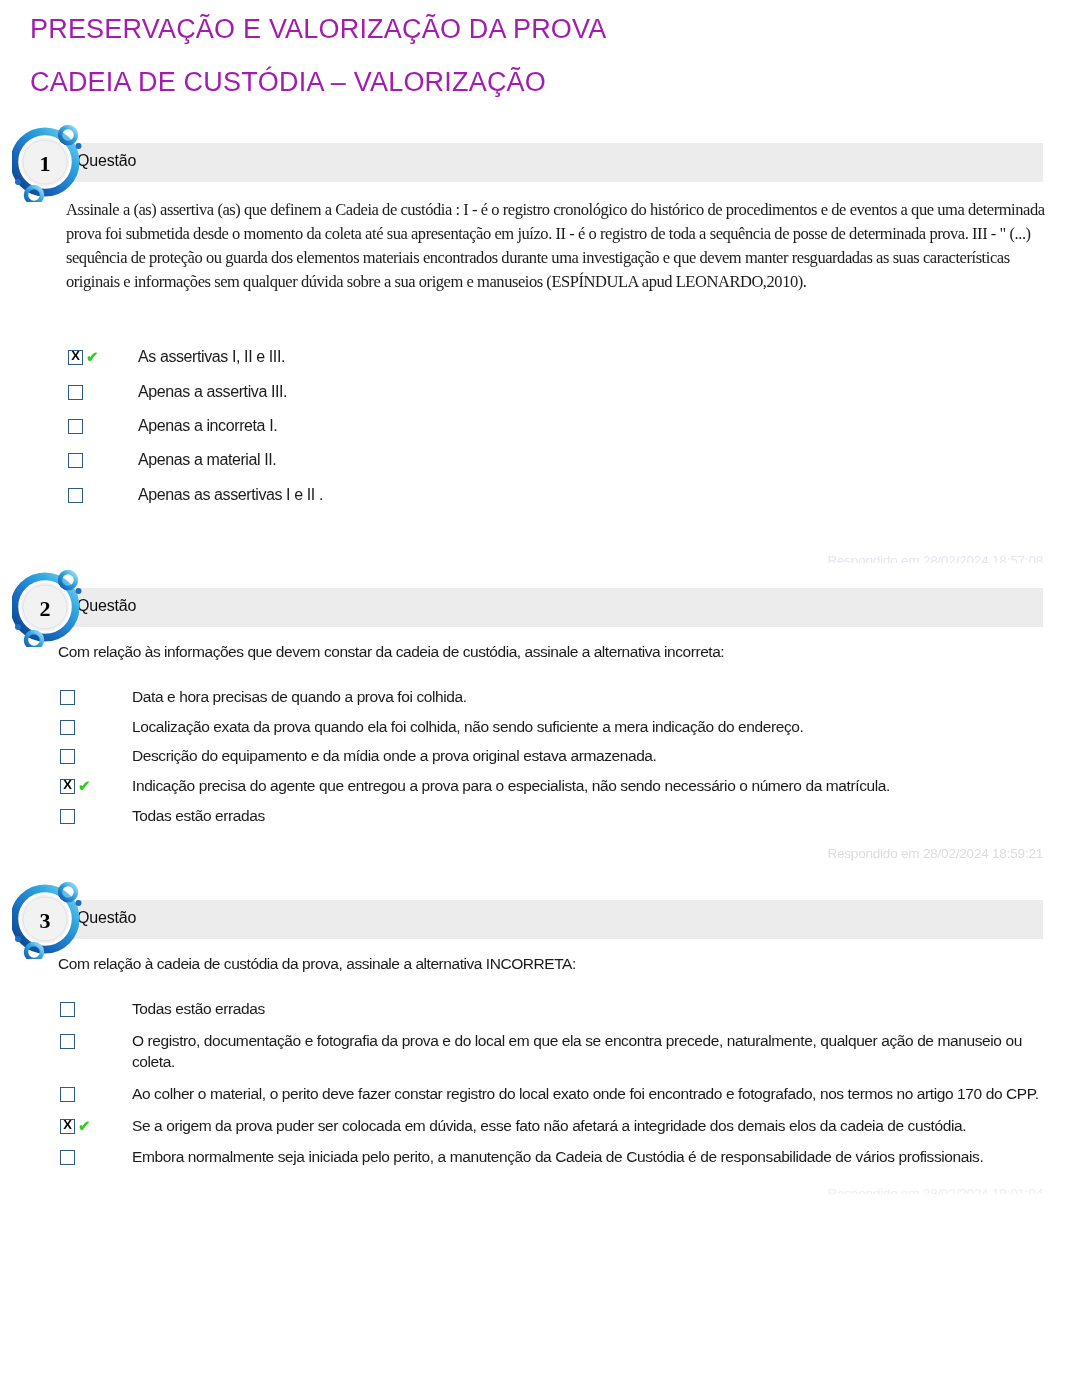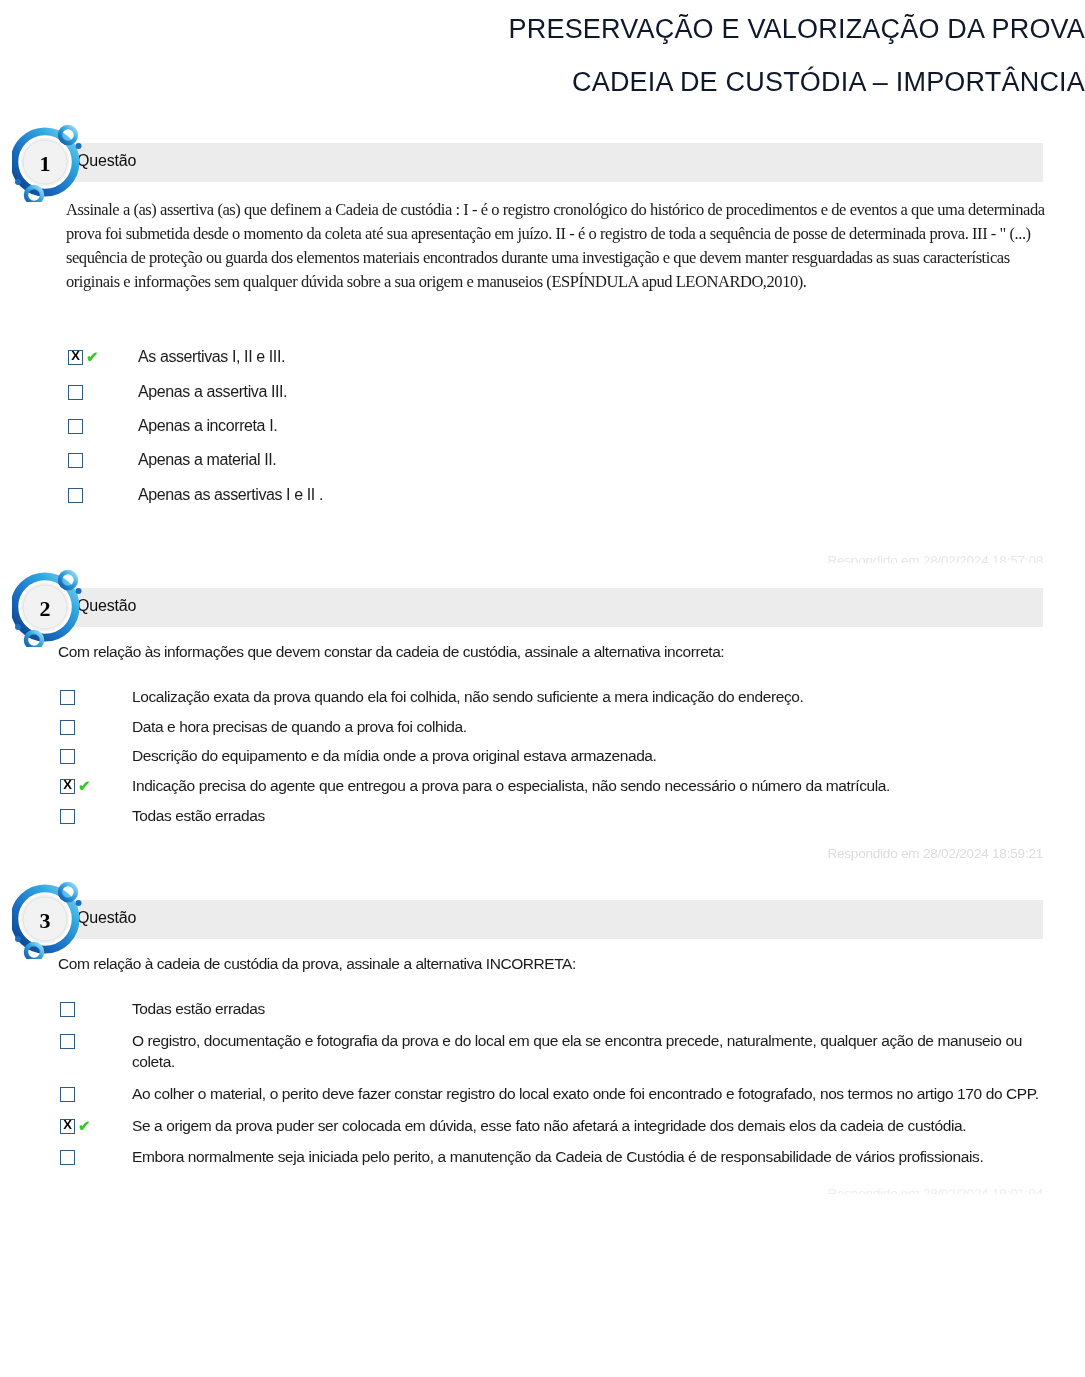--- a/index.html
+++ b/index.html
@@ -12,22 +12,22 @@
     width: 1085px;
     height: 1377px;
     position: relative;
     overflow: hidden;
     font-family: "Liberation Sans", "DejaVu Sans", sans-serif;
     color: #1a1a1a;
   }
 
   
   .doc-title {
-    text-align: right;
-    color: #0f172a;
+    text-align: left;
+    color: #a21caf;
     font-weight: 400;
     letter-spacing: 0.2px;
   }
   .doc-title.line1 {
     font-size: 27px;
     margin: 14px 0 0 0;
     padding-left: 30px;
   }
   .doc-title.line2 {
     font-size: 27px;
@@ -197,21 +197,21 @@
     height: 8px;
     overflow: hidden;
     color: #ededf2;
   }
 </style>
 </head>
 <body>
 
 <div>
   <div class="doc-title line1">PRESERVAÇÃO E VALORIZAÇÃO DA PROVA</div>
-  <div class="doc-title line2">CADEIA DE CUSTÓDIA – IMPORTÂNCIA</div>
+  <div class="doc-title line2">CADEIA DE CUSTÓDIA – VALORIZAÇÃO</div>
 </div>
 
 <div id="questions-root">
   <section class="question" id="q1">
     <div class="q-header">
       <div class="q-bar"></div>
       <div class="q-bar-label">Questão</div>
       <div class="q-badge">
         <svg width="74" height="78" viewBox="0 0 74 78" xmlns="http://www.w3.org/2000/svg">
           <defs>
@@ -301,27 +301,27 @@
           <circle cx="6" cy="58" r="3" fill="#1b6fc4"></circle>
         </svg>
         <div class="num">2</div>
       </div>
     </div>
     <p class="q-statement">Com relação às informações que devem constar da cadeia de custódia, assinale a alternativa incorreta:</p>
     <ul class="options">
   <li class="option">
     <span class="checkbox" aria-checked="false"></span>
     <span class="tick empty"></span>
+    <span class="option-text">Data e hora precisas de quando a prova foi colhida.</span>
+  </li>
+
+  <li class="option">
+    <span class="checkbox" aria-checked="false"></span>
+    <span class="tick empty"></span>
     <span class="option-text">Localização exata da prova quando ela foi colhida, não sendo suficiente a mera indicação do endereço.</span>
-  </li>
-
-  <li class="option">
-    <span class="checkbox" aria-checked="false"></span>
-    <span class="tick empty"></span>
-    <span class="option-text">Data e hora precisas de quando a prova foi colhida.</span>
   </li>
 
   <li class="option">
     <span class="checkbox" aria-checked="false"></span>
     <span class="tick empty"></span>
     <span class="option-text">Descrição do equipamento e da mídia onde a prova original estava armazenada.</span>
   </li>
 
   <li class="option">
     <span class="checkbox checked" aria-checked="true"></span>

